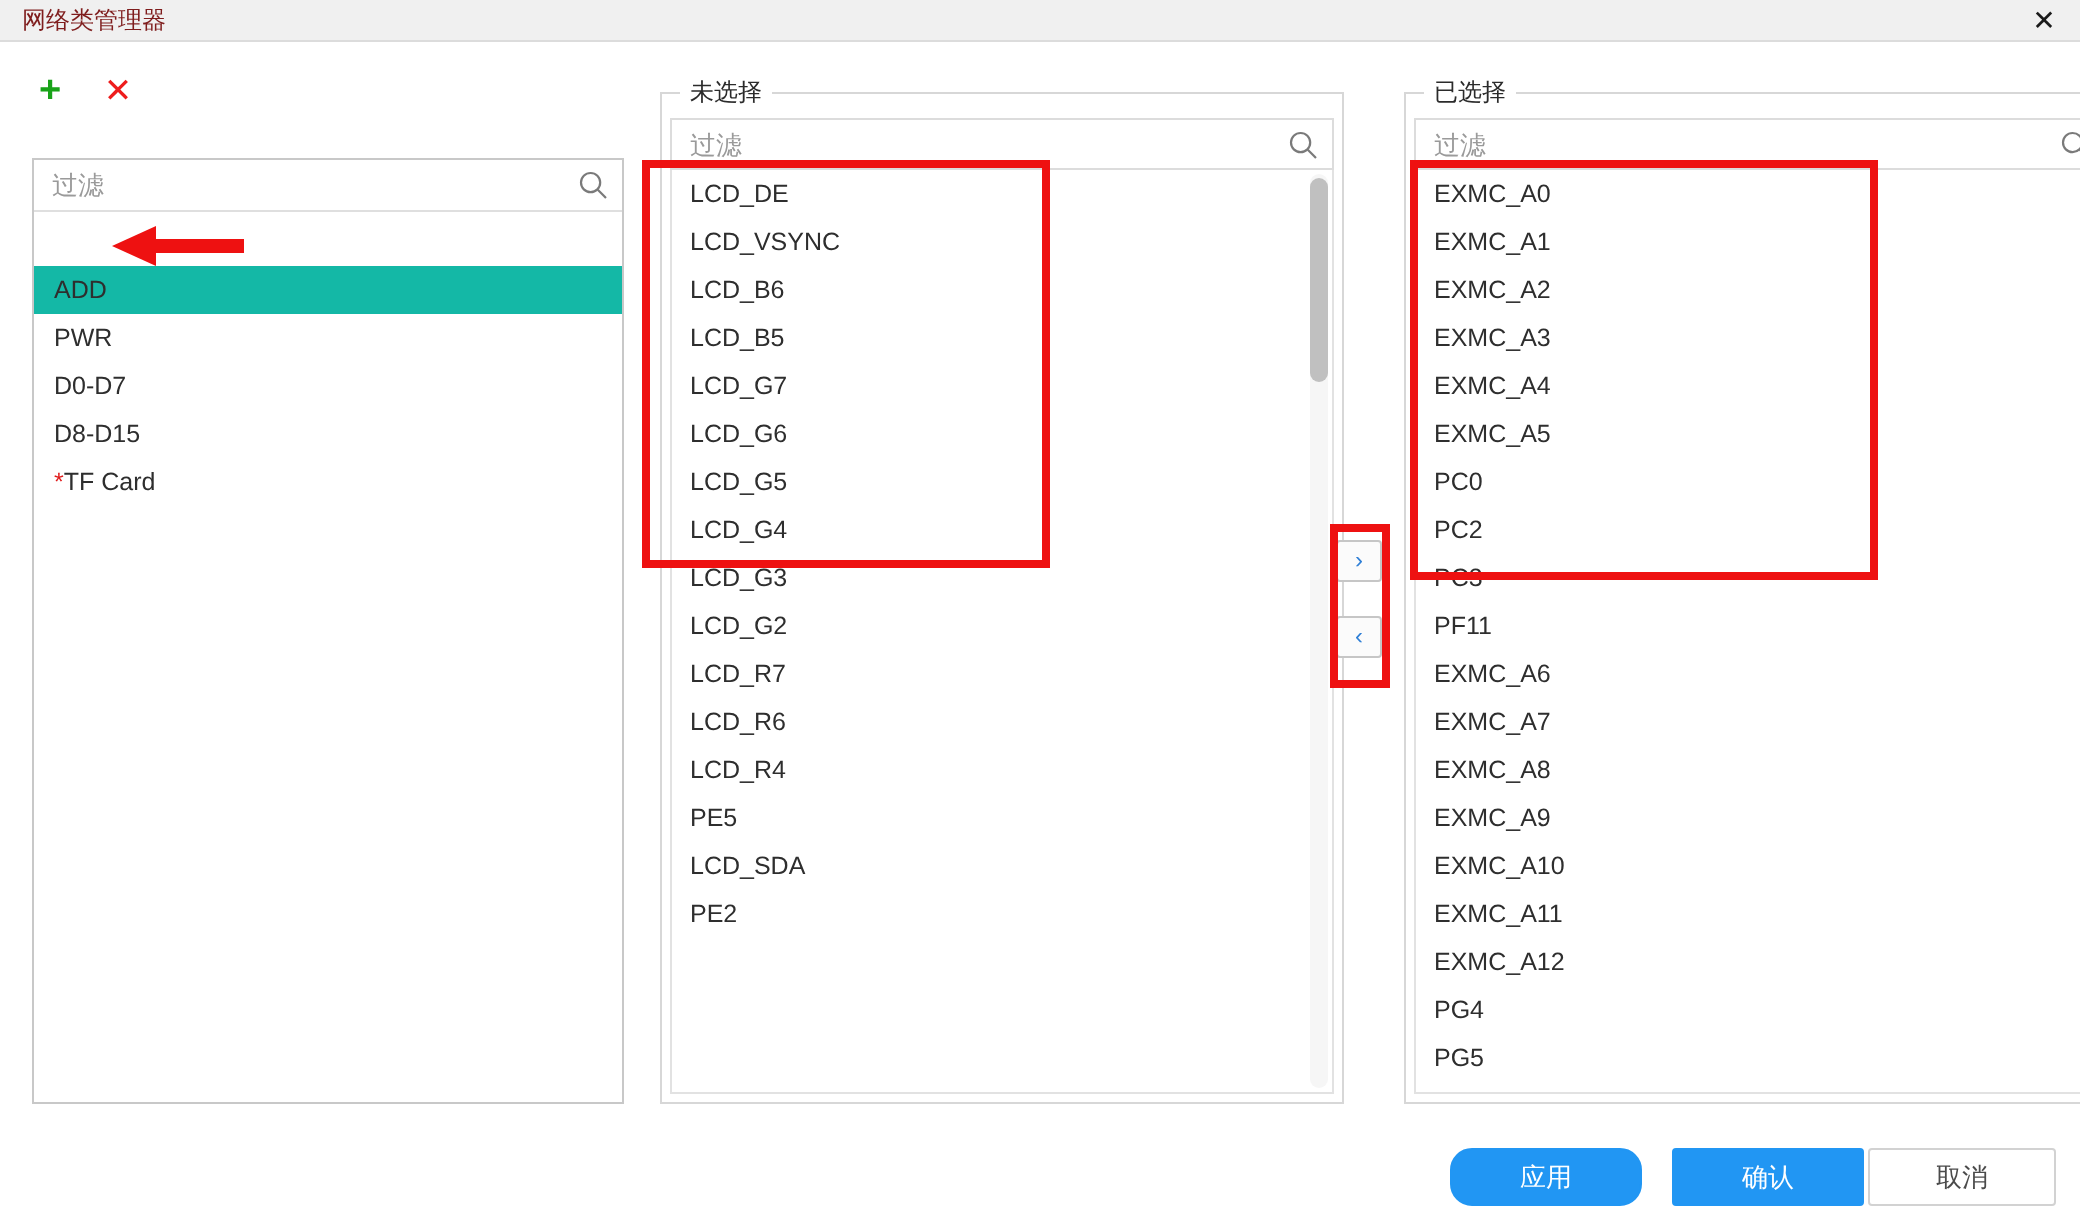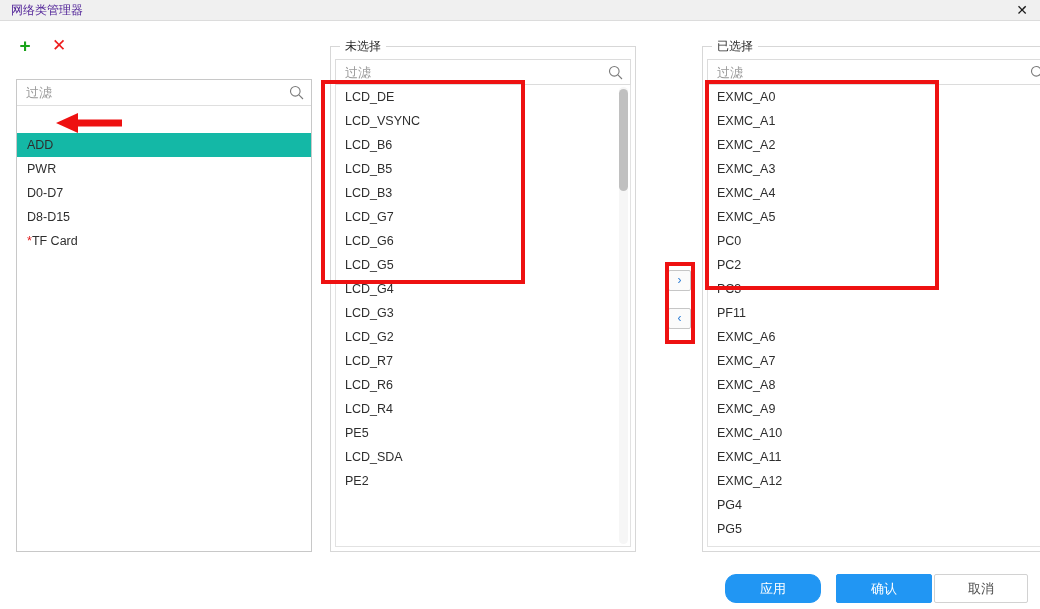--- a/index.html
+++ b/index.html
@@ -25,21 +25,21 @@
     position: absolute;
     left: 0; top: 0;
     width: 1040px; height: 21px;
     background: #f0f0f0;
     border-bottom: 1px solid #dcdcdc;
   }
   .titlebar-text {
     position: absolute;
     left: 11px; top: 3px;
     font-size: 12px;
-    color: #4c1d95;
+    color: #7f1d1d;
     line-height: 15px;
     white-space: nowrap;
   }
   .titlebar-close {
     position: absolute;
     right: 9px; top: 2px;
     width: 18px; height: 17px;
     font-size: 14px;
     color: #1a1a1a;
     text-align: center;
@@ -132,21 +132,21 @@
   .group-legend {
     position: absolute;
     top: -8px; left: 9px;
     background: #ffffff;
     padding: 0 5px;
     font-size: 12px;
     color: #2b2b2b;
     line-height: 15px;
     white-space: nowrap;
   }
-  .group-unselected { left: 330px; top: 46px; width: 306px; height: 506px; }
+  .group-unselected { left: 330px; top: 46px; width: 342px; height: 506px; }
   .group-selected   { left: 702px; top: 46px; width: 356px; height: 506px; }
 
   .group-inner {
     position: absolute;
     left: 4px; top: 12px;
     right: 4px; bottom: 4px;
   }
   .group-filter {
     position: relative;
     height: 26px;
@@ -296,21 +296,20 @@
             <line x1="9.9" y1="9.9" x2="14" y2="14" stroke="#7a7a7a" stroke-width="1.1"></line>
           </svg>
         </span>
       </div>
       <div class="group-list">
         <div id="unselected-list">
             <div class="list-item"><span>LCD_DE</span></div>
             <div class="list-item"><span>LCD_VSYNC</span></div>
             <div class="list-item"><span>LCD_B6</span></div>
             <div class="list-item"><span>LCD_B5</span></div>
-            <div class="list-item"><span>LCD_B3</span></div>
             <div class="list-item"><span>LCD_G7</span></div>
             <div class="list-item"><span>LCD_G6</span></div>
             <div class="list-item"><span>LCD_G5</span></div>
             <div class="list-item"><span>LCD_G4</span></div>
             <div class="list-item"><span>LCD_G3</span></div>
             <div class="list-item"><span>LCD_G2</span></div>
             <div class="list-item"><span>LCD_R7</span></div>
             <div class="list-item"><span>LCD_R6</span></div>
             <div class="list-item"><span>LCD_R4</span></div>
             <div class="list-item"><span>PE5</span></div>

